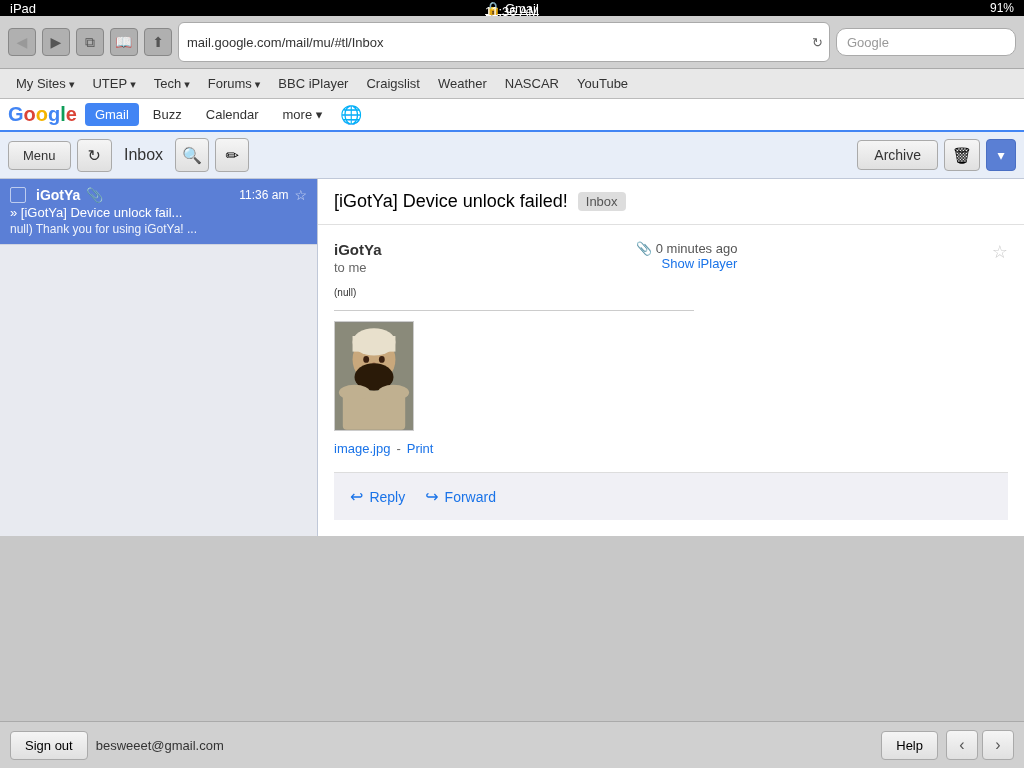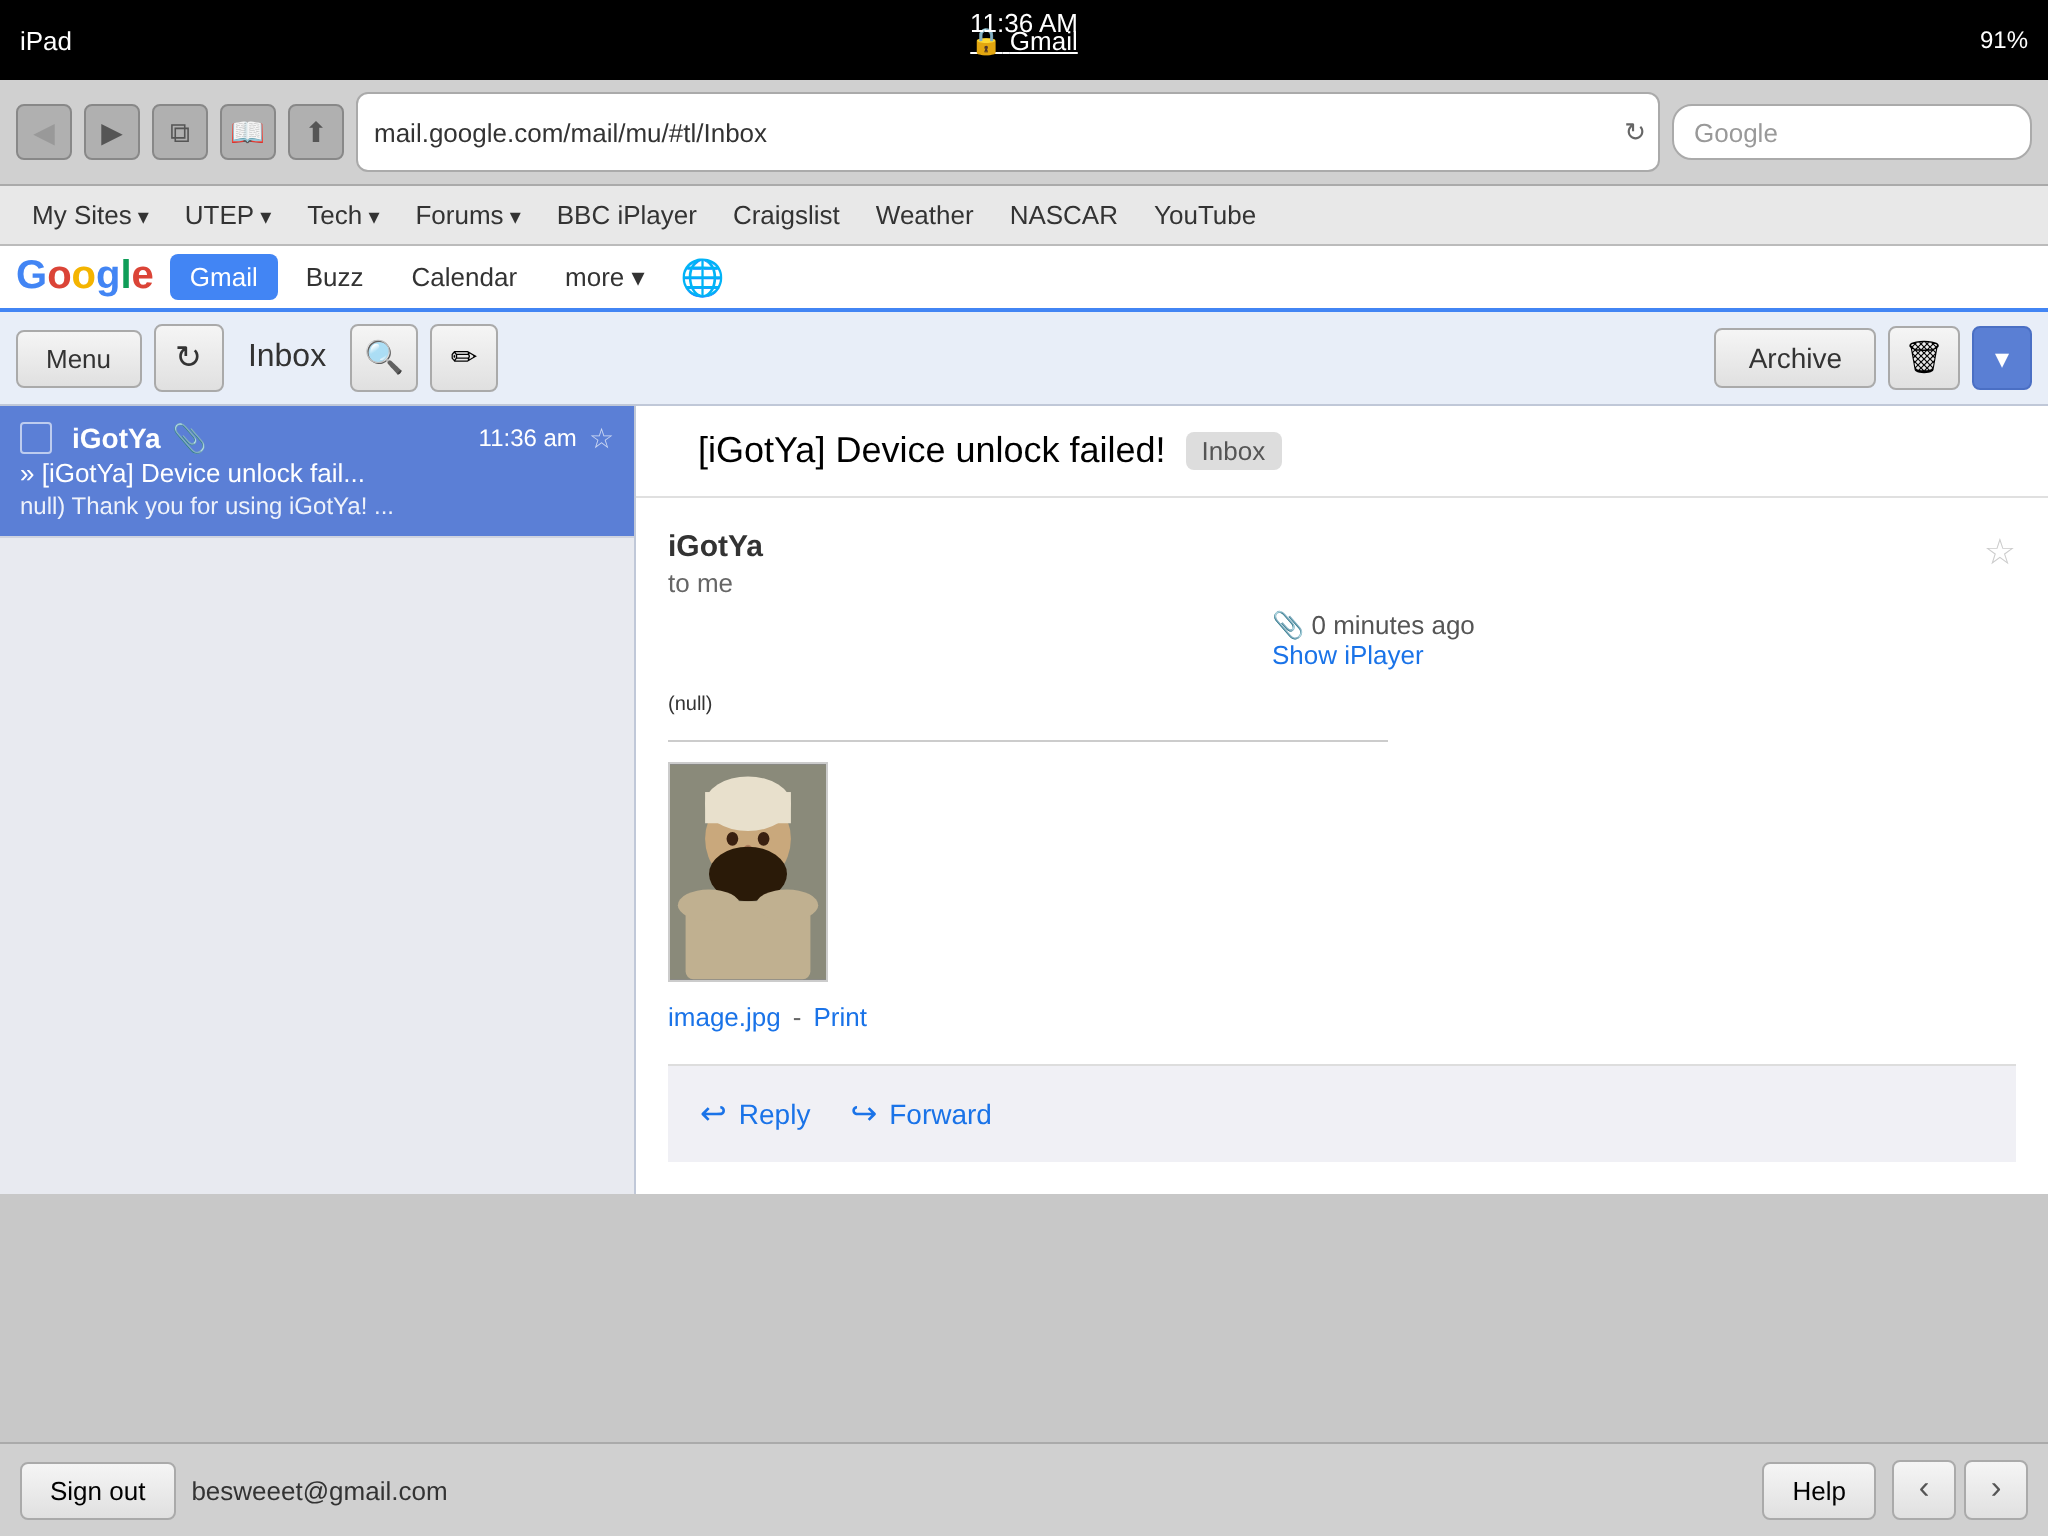--- a/index.html
+++ b/index.html
@@ -2,21 +2,21 @@
 <html><head>
   <meta charset="utf-8">
   <style>
     * { margin: 0; padding: 0; box-sizing: border-box; }
     body { font-family: -apple-system, 'Helvetica Neue', Arial, sans-serif; background: #c8c8c8; width: 1024px; height: 768px; overflow: hidden; font-size: 14px; }
 
     
     #status-bar {
       background: #000;
       color: #fff;
-      height: 40px;
+      height: 16px;
       display: flex;
       align-items: center;
       justify-content: space-between;
       padding: 0 10px;
       font-size: 12px;
     }
     #status-bar .center { position: absolute; left: 50%; transform: translateX(-50%); font-size: 13px; font-weight: 500; text-decoration: underline; }
     #status-bar .left { font-size: 13px; }
     #status-bar .right { font-size: 12px; }
 
@@ -226,21 +226,21 @@
     .star-icon { font-size: 14px; cursor: pointer; color: rgba(255,255,255,0.7); }
 
     
     #email-view {
       flex: 1;
       background: #fff;
       overflow-y: auto;
       padding: 0;
     }
     #email-subject-bar {
-      padding: 12px 31px;
+      padding: 12px 16px;
       background: #fff;
       border-bottom: 1px solid #e0e0e0;
       display: flex; align-items: center; gap: 10px;
     }
     .email-subject-text {
       font-size: 18px;
       font-weight: normal;
       color: #000;
     }
     .inbox-badge {
@@ -254,21 +254,21 @@
     
     #email-body {
       padding: 16px;
     }
     .email-meta {
       display: flex; align-items: flex-start; justify-content: space-between;
       margin-bottom: 8px;
     }
     .from-name { font-size: 15px; font-weight: bold; color: #333; }
     .to-line { font-size: 13px; color: #666; margin-top: 2px; }
-    .email-time-area { text-align: left; font-size: 13px; color: #555; margin-top: 40px; }
+    .email-time-area { text-align: right; font-size: 13px; color: #555; }
     .show-details { color: #1a73e8; cursor: pointer; font-size: 13px; }
     .email-text { font-size: 10px; color: #333; margin: 12px 0; }
     .divider { border: none; border-top: 1px solid #ccc; margin: 10px 0; width: 360px; }
 
     
     .attachment-image {
       width: 80px; height: 110px;
       background: #888;
       margin: 10px 0;
       display: flex; align-items: center; justify-content: center;

